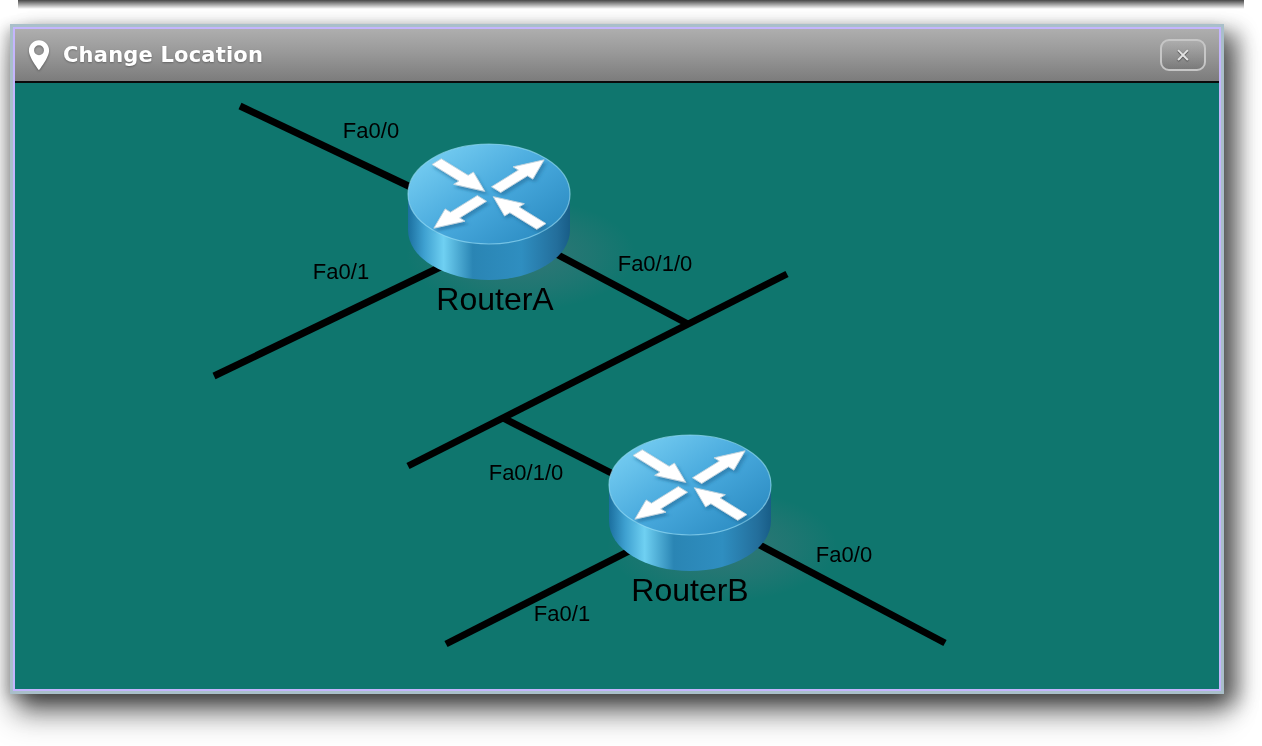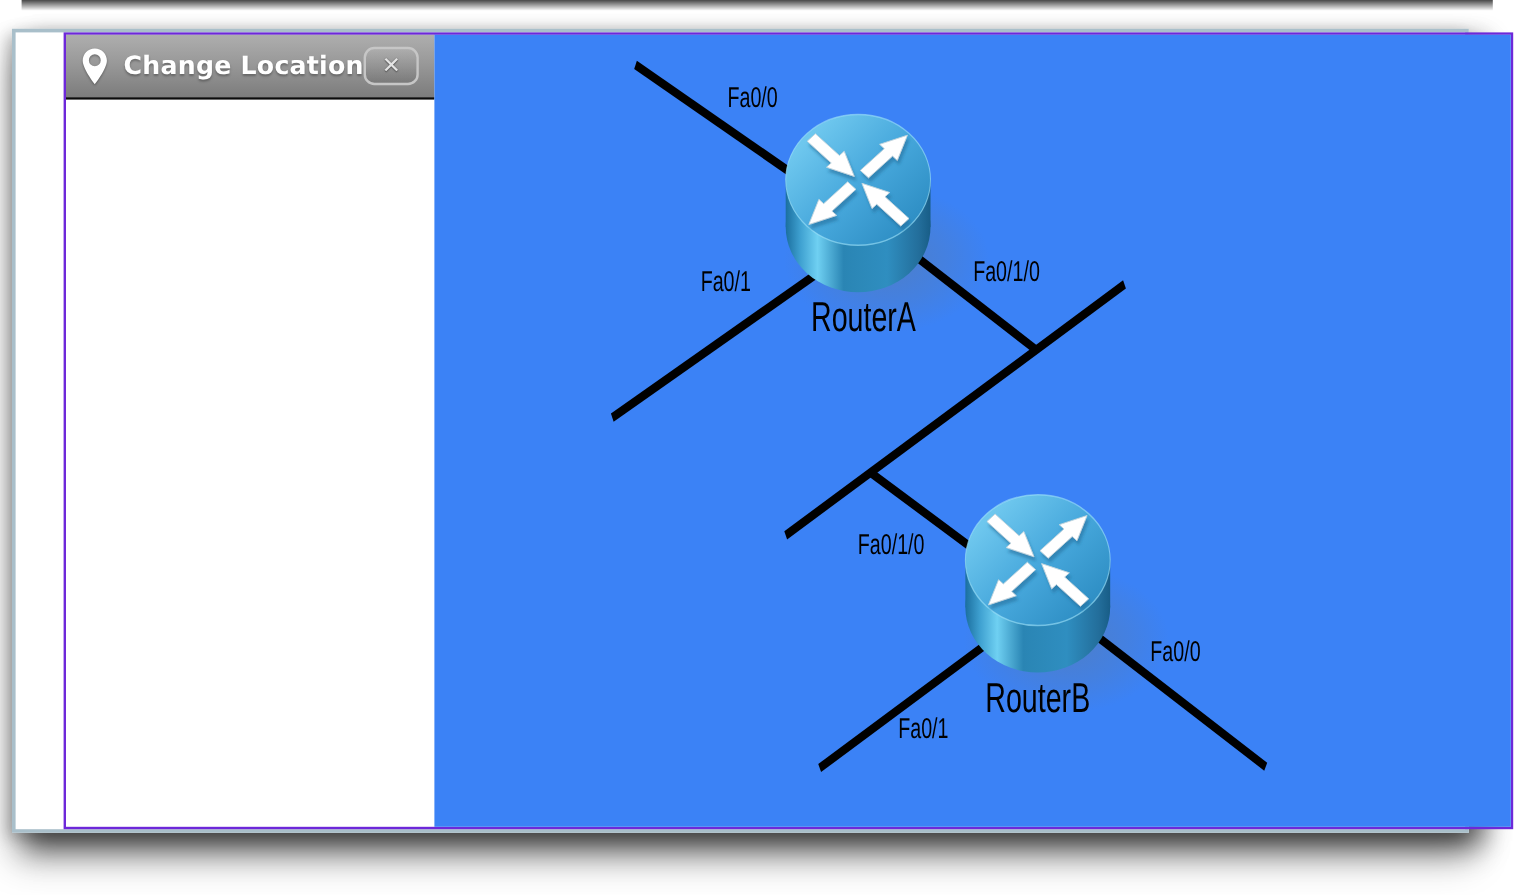--- a/index.html
+++ b/index.html
@@ -18,22 +18,22 @@
     border:3px solid var(--frame-border,#a9bfca);
     background:#fff;
     box-shadow:
       10px 14px 22px rgba(0,0,0,0.45),
       2px 22px 30px rgba(0,0,0,0.28),
       -4px 4px 12px rgba(0,0,0,0.22),
       16px 6px 18px rgba(0,0,0,0.25);
   }
   .dialog-inner{
     width:100%;height:100%;
-    border:2px solid #6d28d9;box-sizing:border-box;
-    display:flex;margin-left:40px;
+    border:2px solid #c4b5fd;box-sizing:border-box;
+    display:flex;flex-direction:column;
   }
   .titlebar{
     height:52px;flex:0 0 52px;
     background:linear-gradient(180deg, var(--titlebar-top,#aeaeae) 0%, #999999 45%, var(--titlebar-bottom,#7c7c7c) 100%);
     border-bottom:2px solid #0b0b0b;
     display:flex;align-items:center;
     padding:0 13px;box-sizing:content-box;
   }
   .pin-icon{width:22px;height:32px;display:inline-flex;margin-right:13px;filter:drop-shadow(0 1px 1px rgba(0,0,0,0.35));}
   .dialog-title{
@@ -51,21 +51,21 @@
     display:flex;align-items:center;justify-content:center;
     cursor:pointer;padding:0;
   }
   .close-glyph{
     font-family:"DejaVu Sans", sans-serif;
     font-weight:900;font-size:19px;line-height:1;
     color:#e4e4e4;
     text-shadow:0 1px 1px #4c4c4c, 0 0 1px #666;
   }
   .canvas{
-    flex:1;position:relative;background:#3b82f6;overflow:hidden;
+    flex:1;position:relative;background:#0f766e;overflow:hidden;
   }
   .canvas svg{display:block;width:100%;height:100%;}
   .link{stroke:var(--line-black,#000000);stroke-width:7;stroke-linecap:butt;fill:none;}
   .if-label{
     font-family:"Liberation Sans", sans-serif;
     font-size:22px;fill:#000000;text-anchor:middle;
   }
   .dev-label{
     font-family:"Liberation Sans", sans-serif;
     font-size:32px;fill:#000000;text-anchor:middle;

